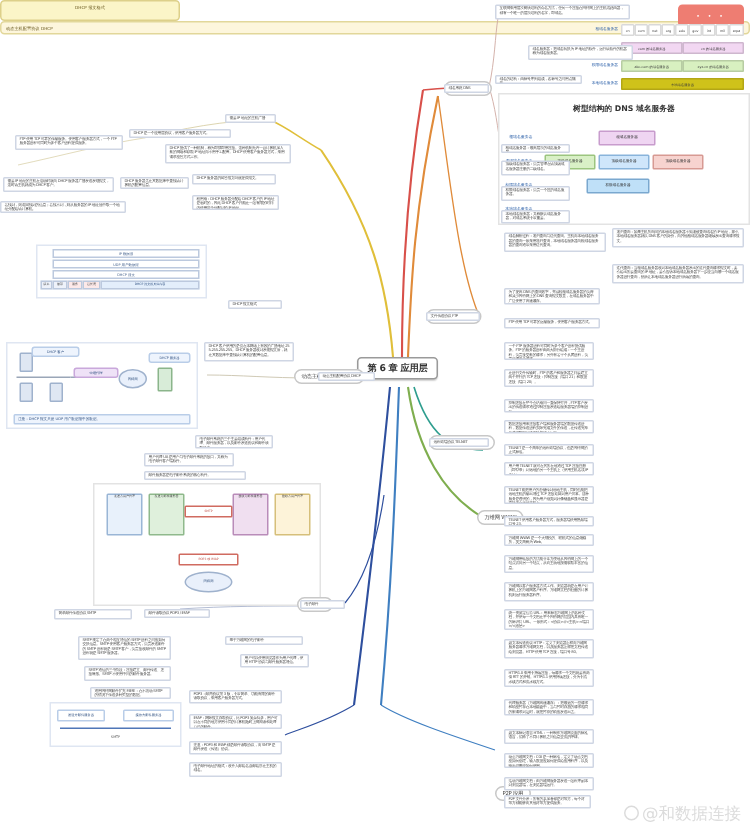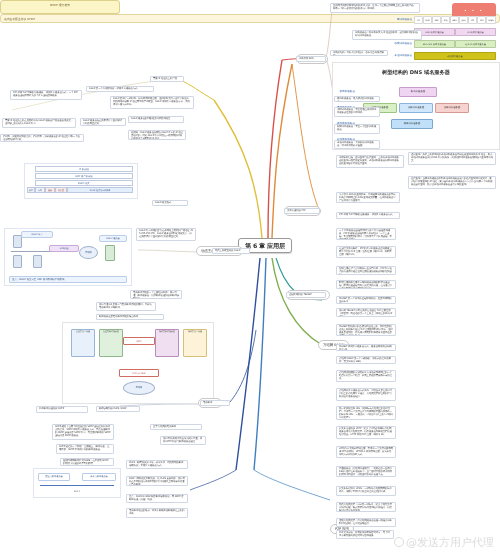--- a/index.html
+++ b/index.html
@@ -281,16 +281,16 @@
       <div class="node leaf" style="left: 126px; top: 494px; width: 62px; max-height: 9px;">注意：POP3 和 IMAP 都是邮件读取协议，而 SMTP 是邮件发送（传送）协议。</div>
       <div class="node leaf" style="left: 126px; top: 508px; width: 62px; max-height: 10px;">电子邮件地址的格式：收件人邮箱名@邮箱所在主机的域名。</div>
       <div class="node leaf" style="left: 200px; top: 400px; width: 30px; max-height: 6px;">电子邮件</div>
       <div class="node leaf" style="left: 284px; top: 208px; width: 36px; max-height: 6px;">文件传送协议 FTP</div>
       <div class="node leaf" style="left: 286px; top: 292px; width: 40px; max-height: 6px;">远程终端协议 TELNET</div>
       <div class="node leaf" style="left: 296px; top: 56px; width: 30px; max-height: 6px;">域名系统 DNS</div>
       <div class="node leaf" style="left: 336px; top: 530px; width: 58px; max-height: 9px;">P2P 文件分发：所有的参加者都是对等方，每个对等方都能够向其他对等方提供服务。</div>
     </div>
 
   <div class="wm">
-    <span class="wmico"></span><span>@发送方用户代理</span>
+    <span class="wmico"></span><span>@和数据连接</span>
   </div>
 
 </div>
 
 </body></html>

